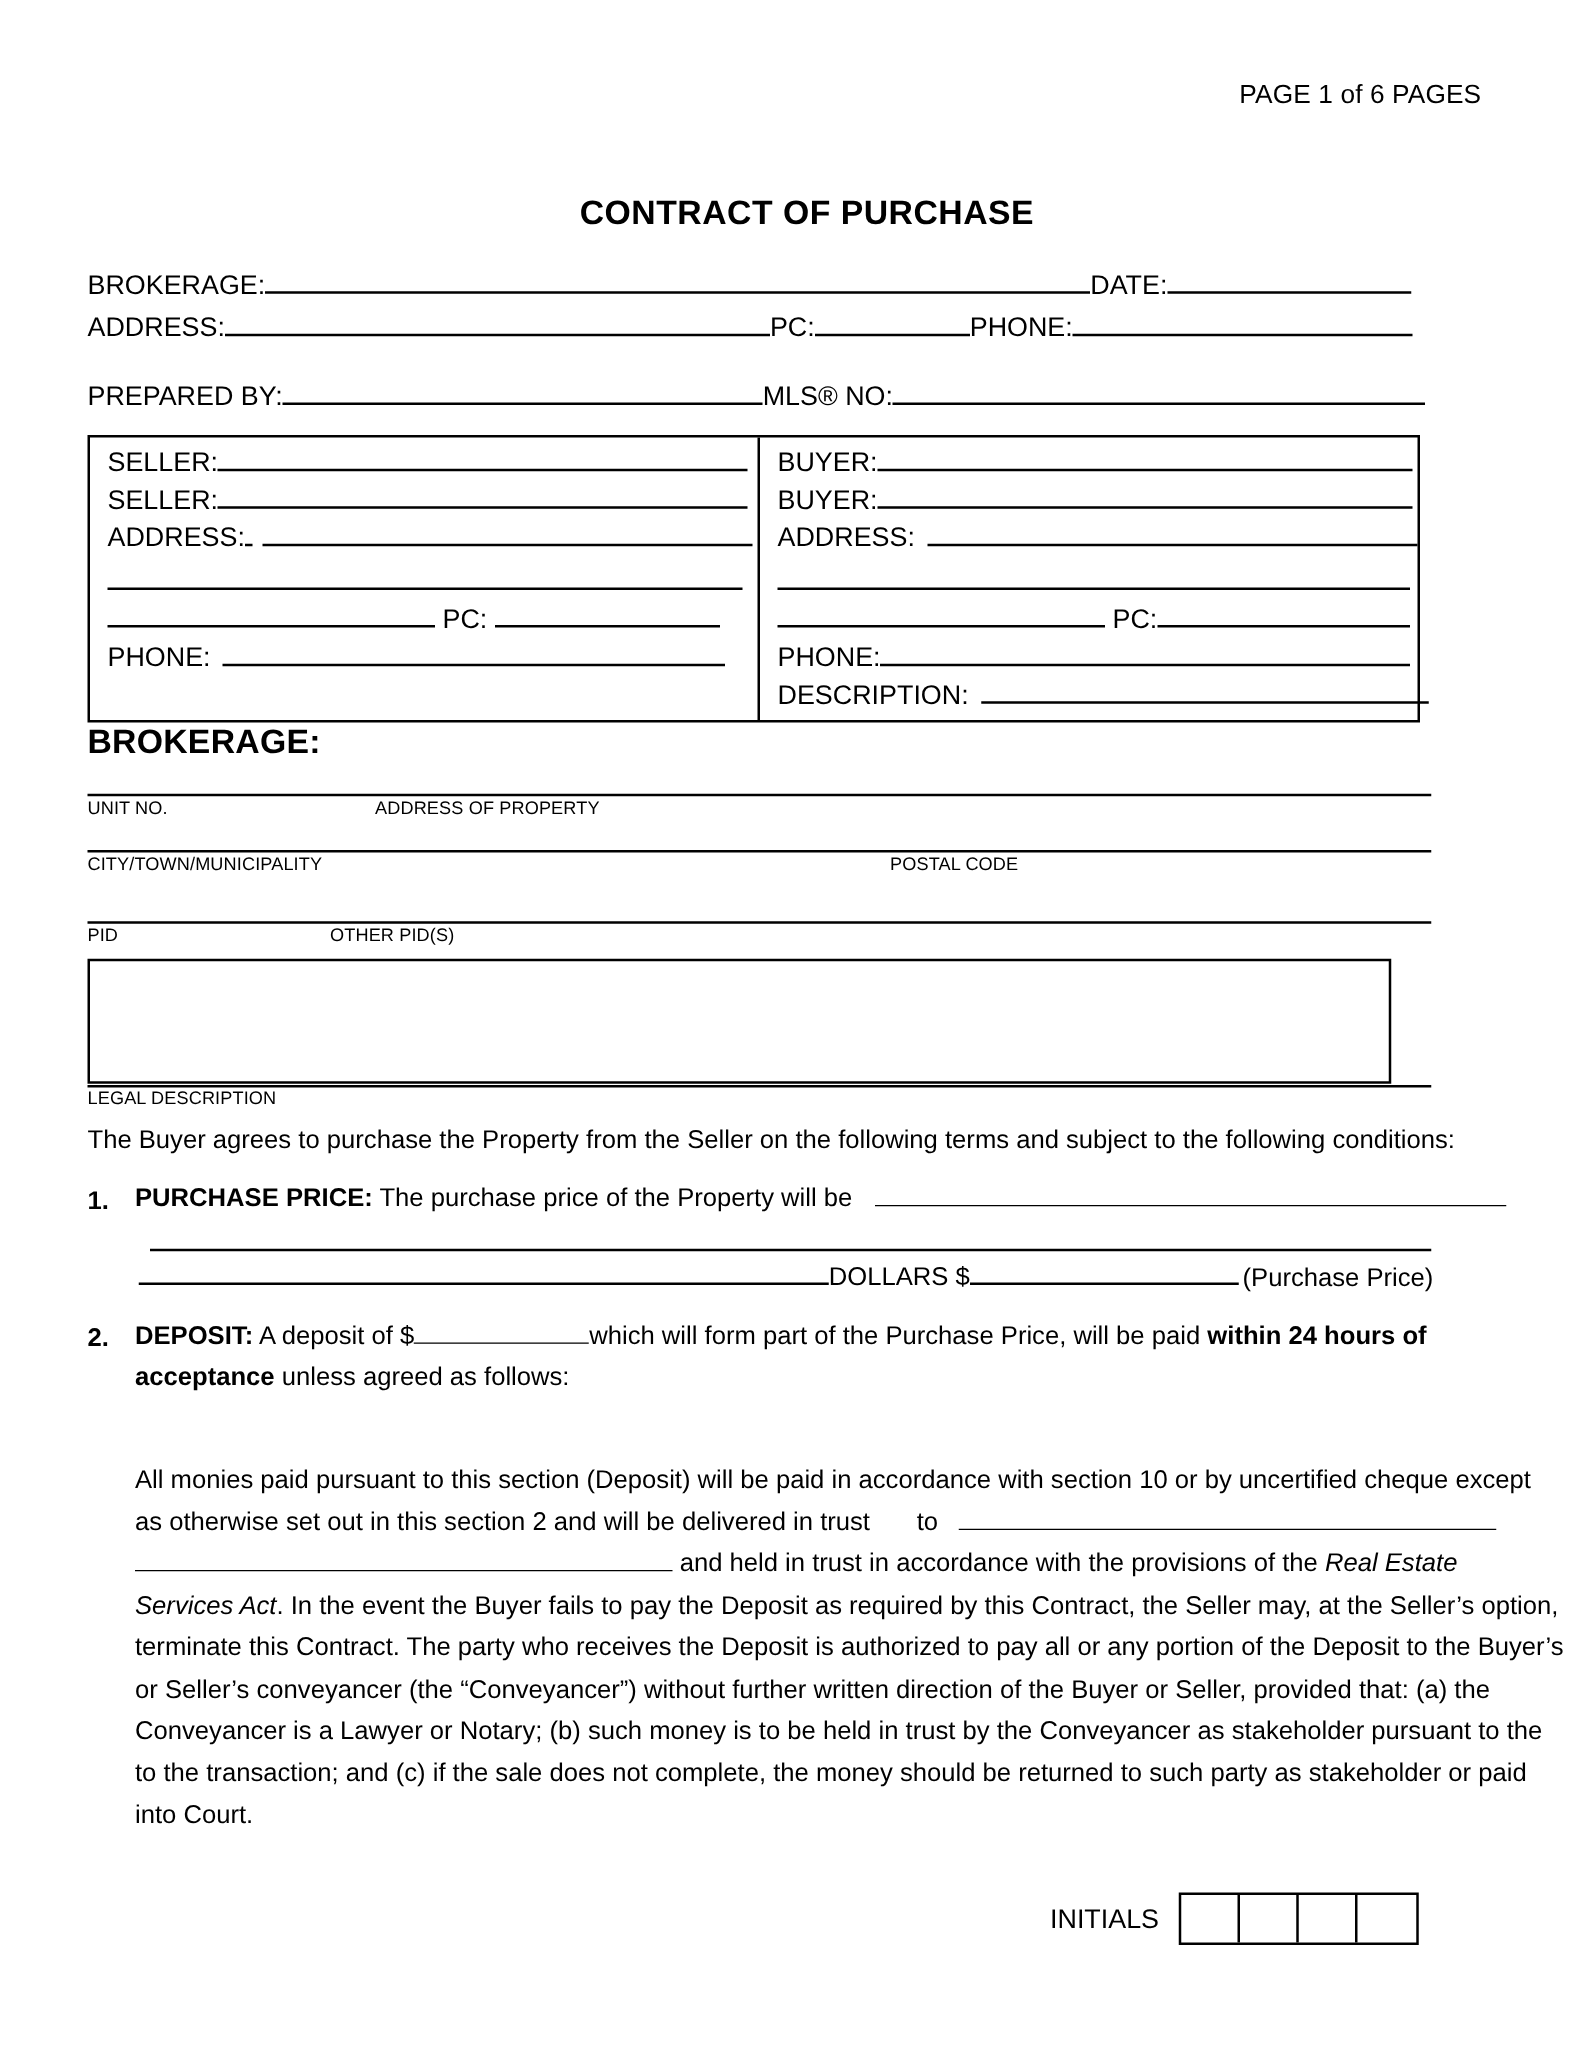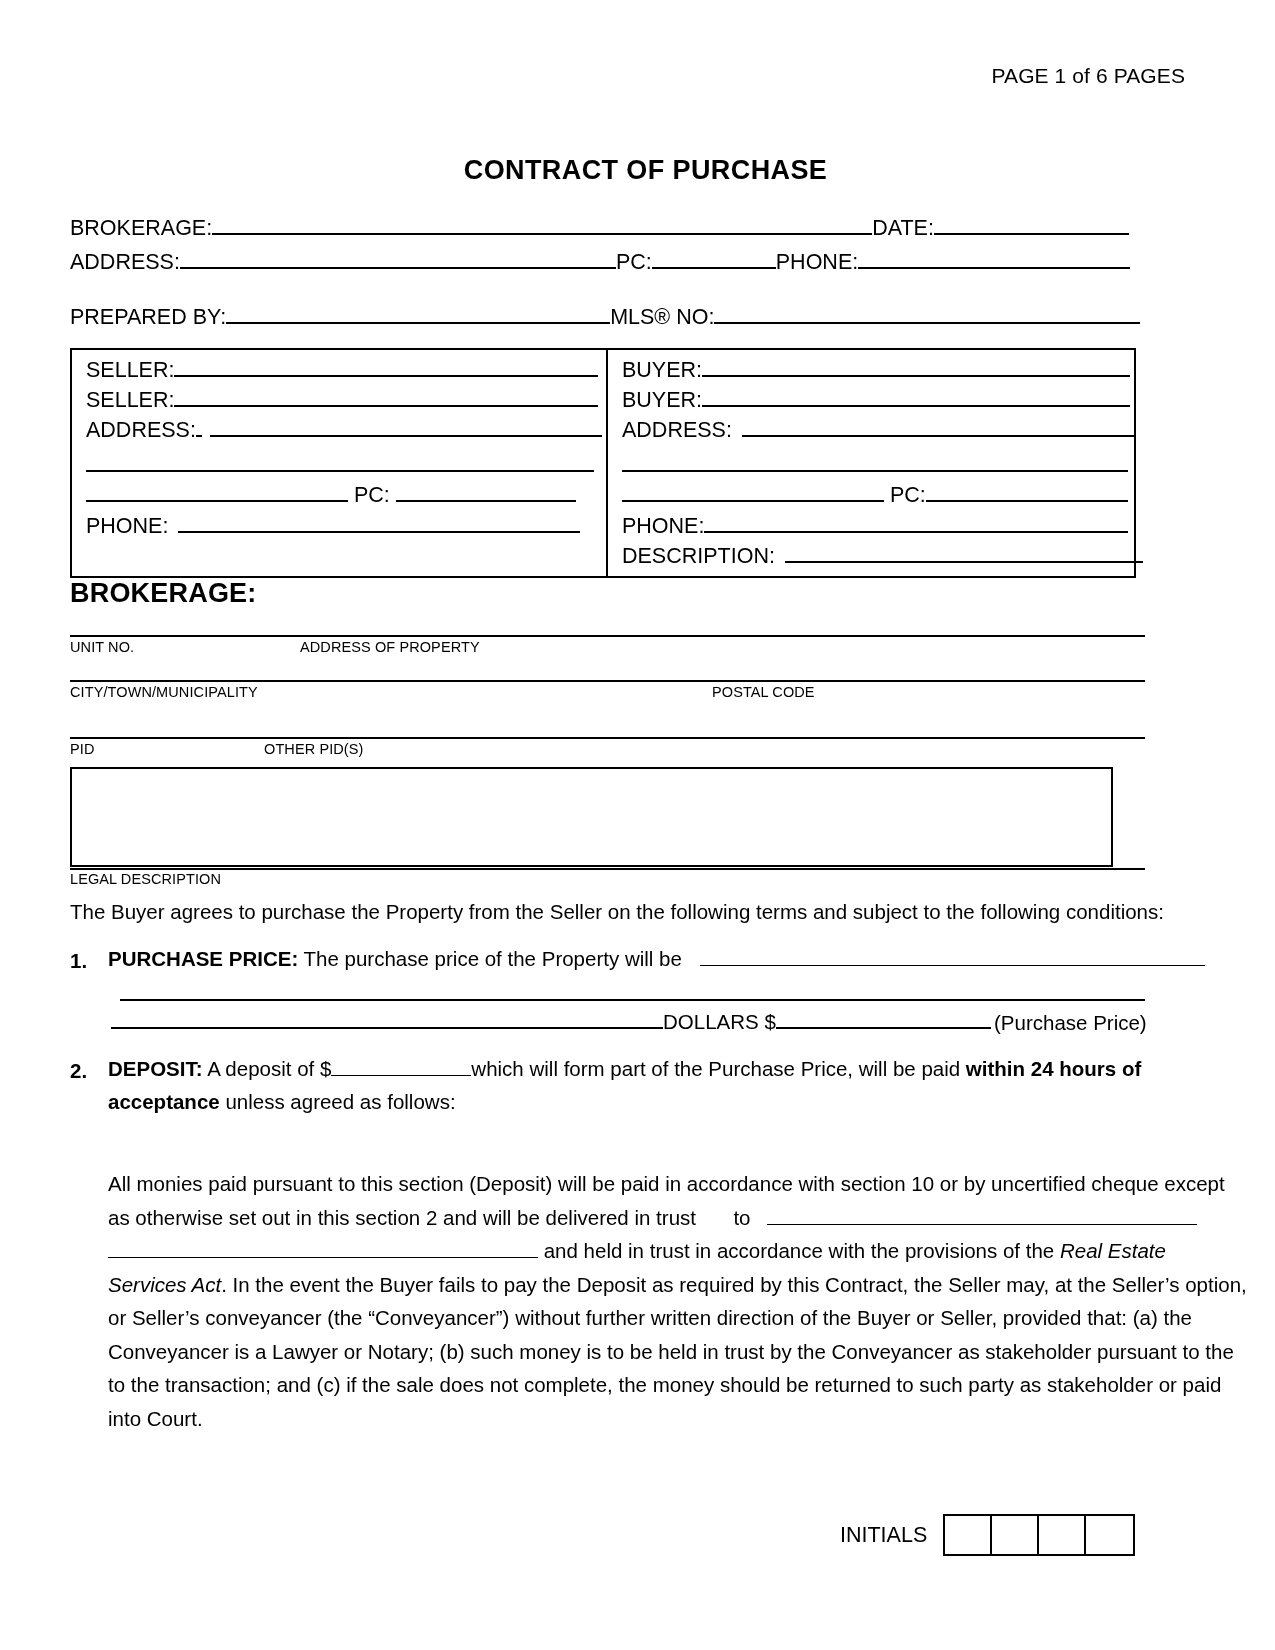--- a/index.html
+++ b/index.html
@@ -306,20 +306,21 @@
     </span>
 
     <span class="ln">
       <span class="rule-thin" style="width:430px;"></span>
       <span>and held in trust in accordance with the provisions of the</span>
       <span class="ital">Real Estate</span>
     </span>
 
     <span class="ln"><span class="ital">Services Act</span><span>. In the event the Buyer fails to pay the Deposit as required by this Contract, the Seller may, at the Seller’s option,</span></span>
 
+    <span class="ln">terminate this Contract. The party who receives the Deposit is authorized to pay all or any portion of the Deposit to the Buyer’s</span>
     <span class="ln">or Seller’s conveyancer (the “Conveyancer”) without further written direction of the Buyer or Seller, provided that: (a) the</span>
     <span class="ln">Conveyancer is a Lawyer or Notary; (b) such money is to be held in trust by the Conveyancer as stakeholder pursuant to the</span>
 
 
     <span class="ln">to the transaction; and (c) if the sale does not complete, the money should be returned to such party as stakeholder or paid</span>
     <span class="ln">into Court.</span>
   </div>
 
   <div id="initials-wrap">
     <div id="initials-label">INITIALS</div>

